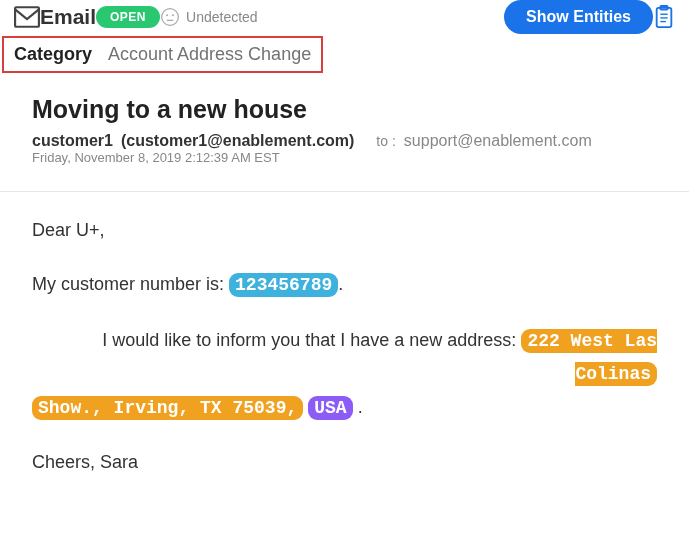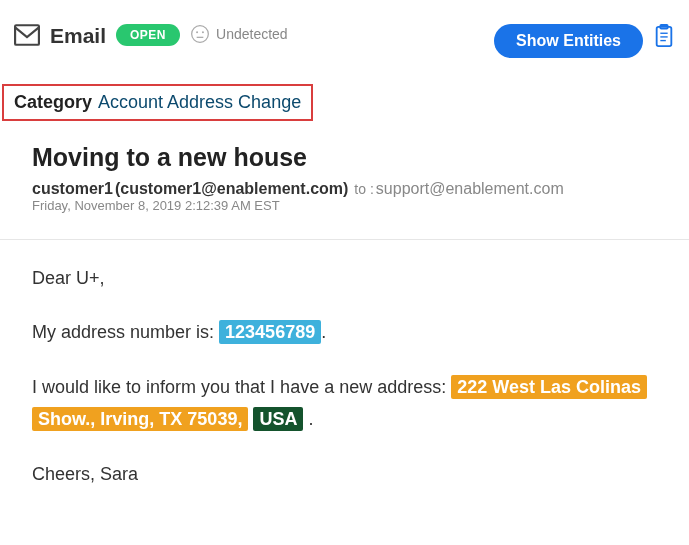--- a/index.html
+++ b/index.html
@@ -1,48 +1,48 @@
 <!DOCTYPE html>
 <html><head>
 <meta charset="utf-8">
 <style>
 * { box-sizing: border-box; margin: 0; padding: 0; }
 body { font-family: -apple-system, BlinkMacSystemFont, "Segoe UI", Arial, sans-serif; background: #fff; width: 689px; height: 545px; overflow: hidden; color: #333; }
 
-.topbar { display: flex; align-items: flex-start; padding: 24px 14px; gap: 10px; }
+.topbar { display: flex; align-items: center; padding: 0 14px; }
 .envelope-icon svg { width: 26px; height: 22px; display: block; }
 .email-label { font-size: 21px; font-weight: 700; color: #333; }
 .open-badge { background: #29c76f; color: #fff; font-size: 12px; font-weight: 700; padding: 4px 14px; border-radius: 14px; letter-spacing: 0.5px; }
 .sentiment { display: flex; align-items: center; gap: 6px; color: #888; font-size: 14px; }
 .face-icon svg { width: 20px; height: 20px; display: block; }
 .spacer { flex: 1; }
 .show-entities { background: #1a73e8; color: #fff; border: none; font-size: 16px; font-weight: 600; padding: 8px 22px; border-radius: 20px; cursor: pointer; }
 .clipboard-icon svg { width: 22px; height: 24px; display: block; }
 
-.category-row { border: 2px solid #d93e3e; display: inline-flex; align-items: baseline; gap: 6px; padding: 6px 10px; margin: 2px 12px 0 2px; }
+.category-row { border: 2px solid #d93e3e; display: inline-flex; align-items: baseline; gap: 16px; padding: 6px 10px; margin: 2px 12px 0 2px; }
 .category-label { font-size: 18px; font-weight: 700; color: #222; }
-.category-value { font-size: 18px; color: #0c4a6e; }
+.category-value { font-size: 18px; color: #737373; }
 
 .content { padding: 22px 32px 10px 32px; }
 .subject { font-size: 25px; font-weight: 800; color: #222; margin-bottom: 8px; }
-.meta-row { display: flex; align-items: baseline; gap: 2px; flex-wrap: wrap; font-size: 16px; color: #333; }
+.meta-row { display: flex; align-items: baseline; gap: 8px; flex-wrap: wrap; font-size: 16px; color: #333; }
 .from-name { font-weight: 700; }
 .from-email { font-weight: 700; }
-.to-label { font-size: 14px; color: #888; margin-left: 4px; }
+.to-label { font-size: 14px; color: #888; margin-left: 14px; }
 .to-email { color: #888; font-size: 16px; }
 .date-line { color: #888; font-size: 13px; }
 
 .divider { border: none; border-top: 1px solid #e6e6e6; margin: 16px 0 0 0; }
 
 .body-text { padding: 22px 32px; font-size: 18px; line-height: 1.8; color: #333; }
 .body-text p { margin-bottom: 22px; }
-.hl { color: #fff; padding: 2px 6px; border-radius: 2px; font-weight: 600; }
+.hl { color: #fff; padding: 2px 6px; border-radius: 9px; font-weight: 600; font-family: Liberation Mono, monospace; }
 .hl-blue-light { background: #3eb1dc; }
 .hl-orange { background: #f0a11f; }
-.hl-blue-dark { background: #14532d; }
+.hl-blue-dark { background: #8b5cf6; }
 .hl-red { background: #e84a3e; }
 </style>
 </head>
 <body>
 
 
 
 <div class="topbar">
   <span class="envelope-icon">
     <svg viewBox="0 0 24 20">
@@ -90,23 +90,23 @@
     <span class="to-email">support@enablement.com</span>
   </div>
   <div class="date-line">Friday, November 8, 2019 2:12:39 AM EST</div>
 </div>
 
 <hr class="divider">
 
 <div class="body-text">
   <p>Dear U+,</p>
   <p>
-    <span>My address number is: </span><span class="hl hl-blue-light">123456789</span><span>.</span>
+    <span>My customer number is: </span><span class="hl hl-blue-light">123456789</span><span>.</span>
   </p>
-  <p style="margin-bottom:0;">
+  <p style="margin-bottom:0;text-align:right;">
     <span>I would like to inform you that I have a new address: </span><span class="hl hl-orange">222 West Las Colinas</span>
   </p>
   <p>
     <span class="hl hl-orange">Show., Irving, TX 75039,</span> <span class="hl hl-blue-dark">USA</span> <span>.</span>
   </p>
   <p>Cheers, Sara</p>
 </div>
 
 
 

